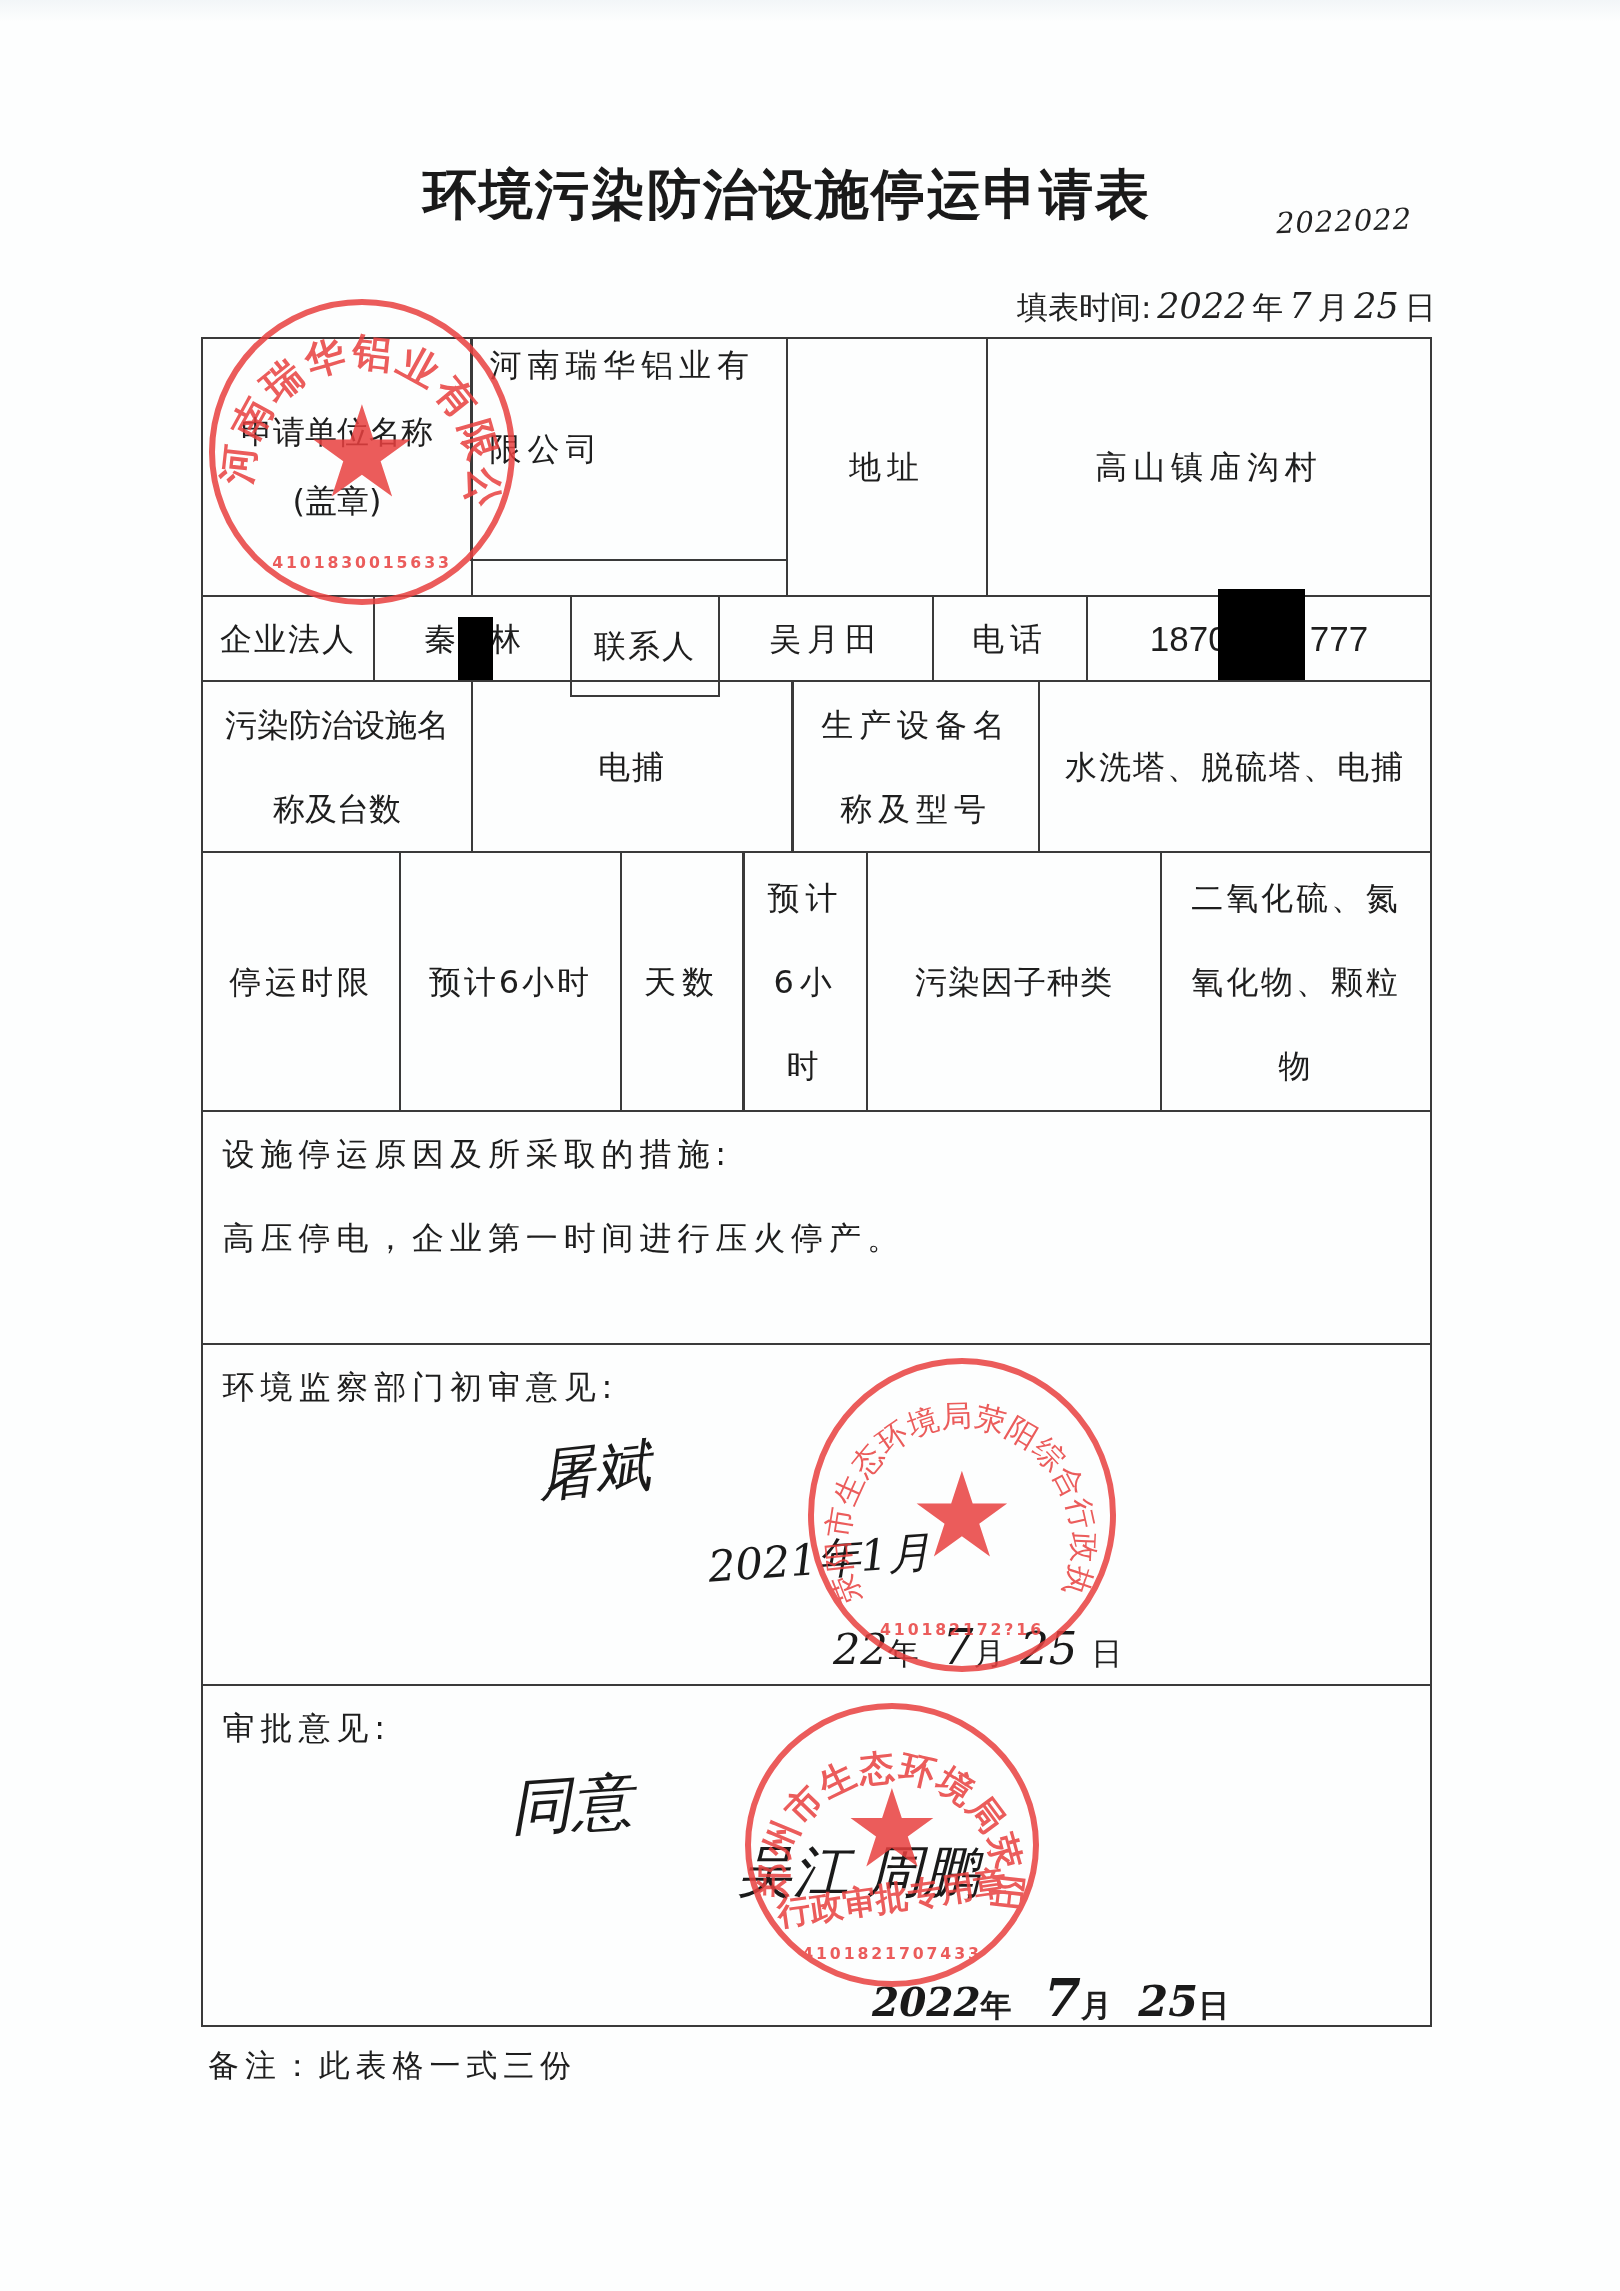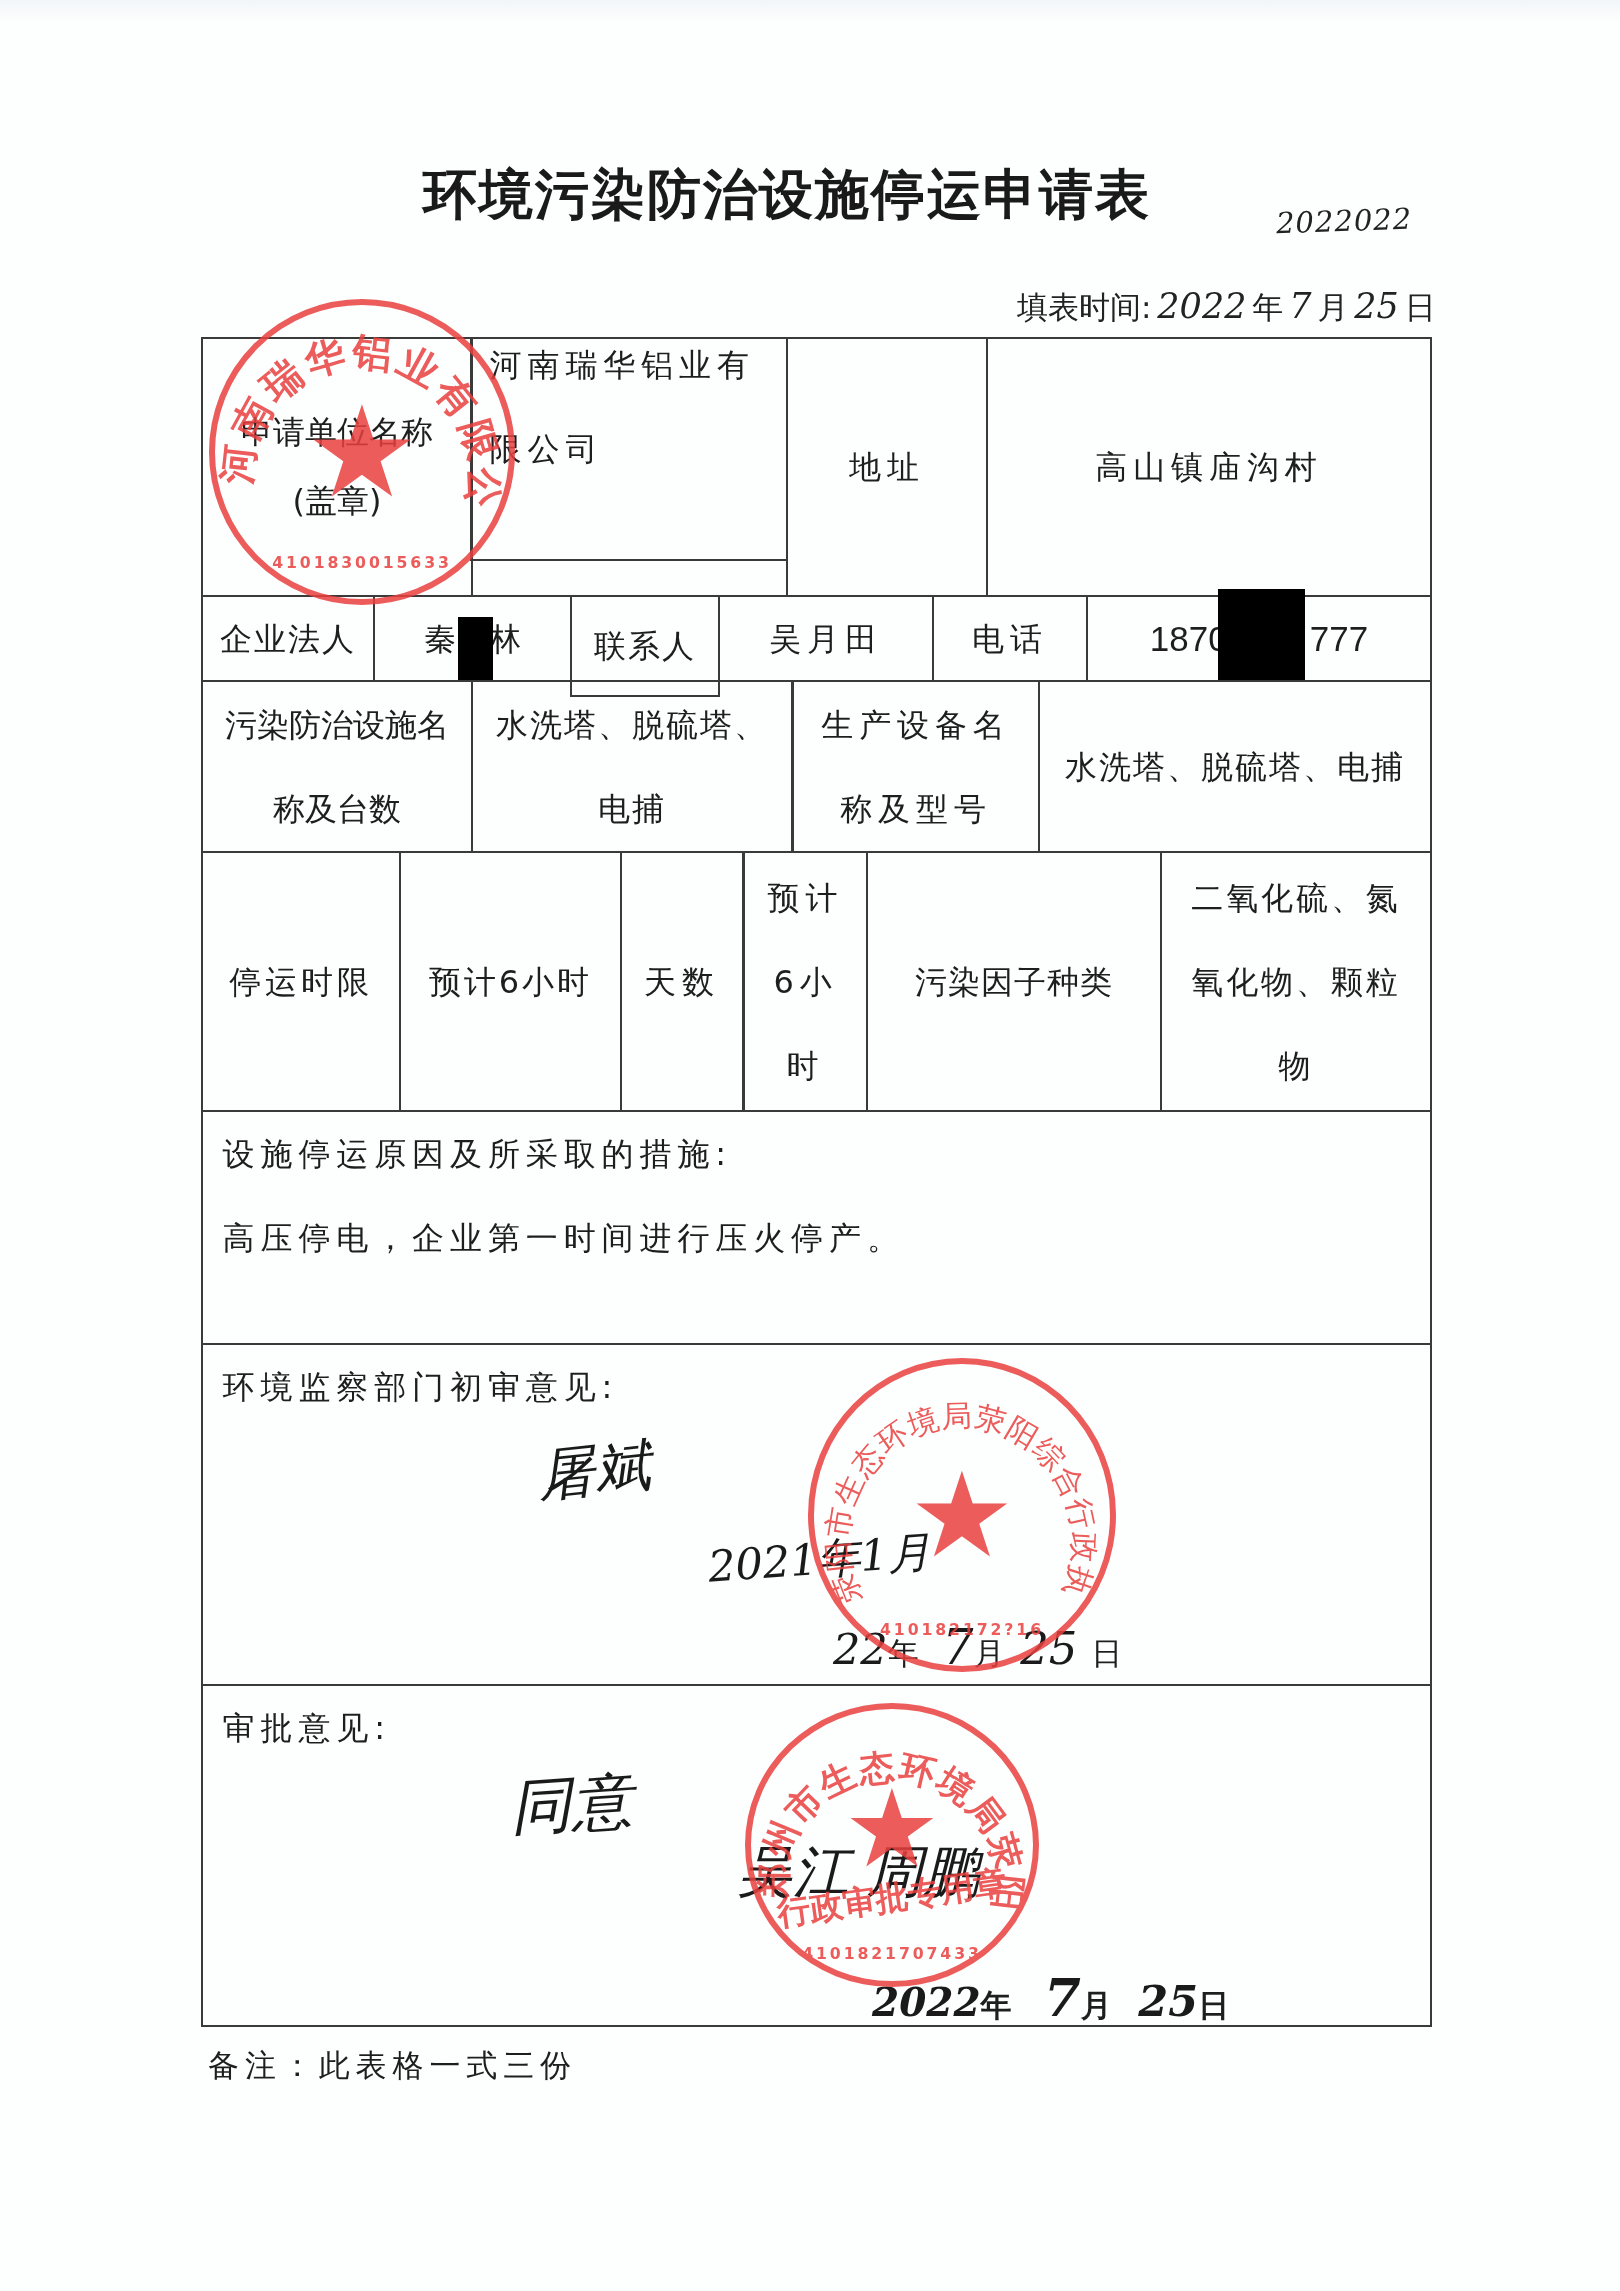--- a/index.html
+++ b/index.html
@@ -86,21 +86,20 @@
 <div class="redact" style="left:1218px;top:589px;width:87px;height:92px;"></div>
 
 <div class="cell" style="left:201px;top:680px;width:272px;height:173px;letter-spacing:0;">
   <div class="lines">
     <div>污染防治设施名</div>
     <div>称及台数</div>
   </div>
 </div>
 <div class="cell" style="left:471px;top:680px;width:322px;height:173px;letter-spacing:2px;">
   <div class="lines">
-    <div>水洗塔、脱硫塔、</div>
     <div>电捕</div>
   </div>
 </div>
 <div class="cell" style="left:792px;top:680px;width:248px;height:173px;">
   <div class="lines">
     <div>生产设备名</div>
     <div>称及型号</div>
   </div>
 </div>
 <div class="cell" style="left:1038px;top:680px;width:394px;height:173px;letter-spacing:2px;justify-content:center;">

